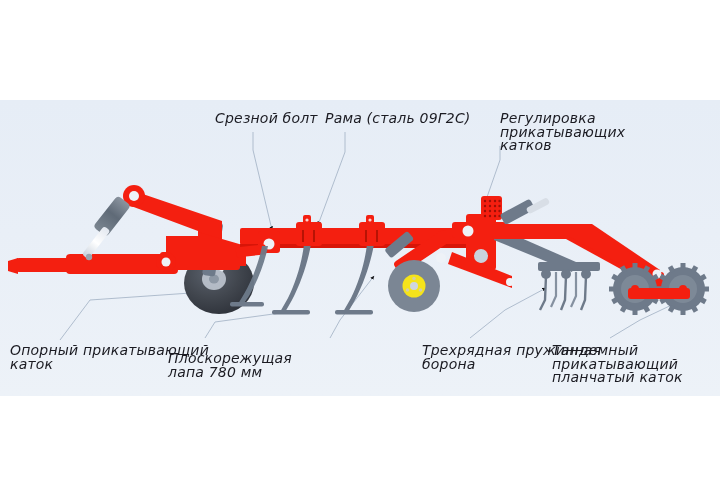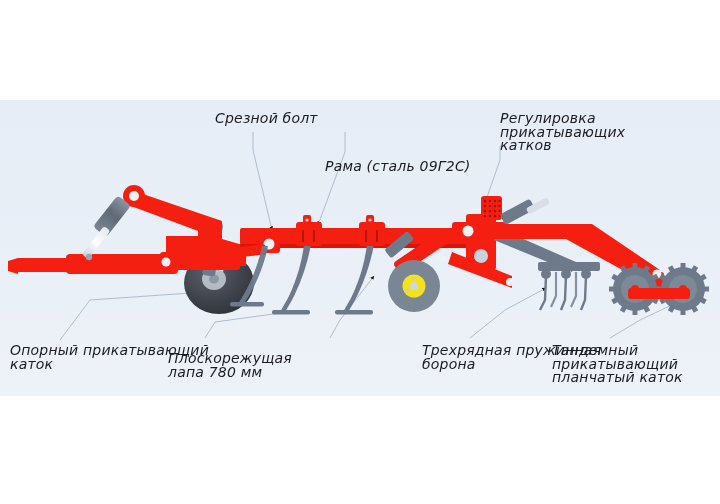--- a/index.html
+++ b/index.html
@@ -247,21 +247,21 @@
         </g>
         <circle cx="683" cy="289" r="14" fill="#8a95a3" opacity=".55"></circle>
         <circle cx="683" cy="289" r="4" fill="#f41f10"></circle>
       </g>
       <rect x="628" y="288" width="62" height="11" rx="3" fill="#f41f10"></rect>
     </g>
 
   </svg>
 
   <div class="lbl" style="left:215px;top:112px;">Срезной болт</div>
-  <div class="lbl" style="left:325px;top:112px;margin-top:48px;">Рама (сталь 09Г2С)</div>
+  <div class="lbl" style="left:325px;top:112px;">Рама (сталь 09Г2С)</div>
   <div class="lbl" style="left:480px;top:112px;margin-left:20px;">Регулировка прикатывающих
 катков</div>
 
   <div class="lbl" style="left:10px;top:344px;">Опорный прикатывающий
 каток</div>
   <div class="lbl" style="left:168px;top:352px;">Плоскорежущая
 лапа 780 мм</div>
   <div class="lbl" style="left:422px;top:344px;">Трехрядная пружинная
 борона</div>
   <div class="lbl" style="left:552px;top:344px;">Тандемный прикатывающий

